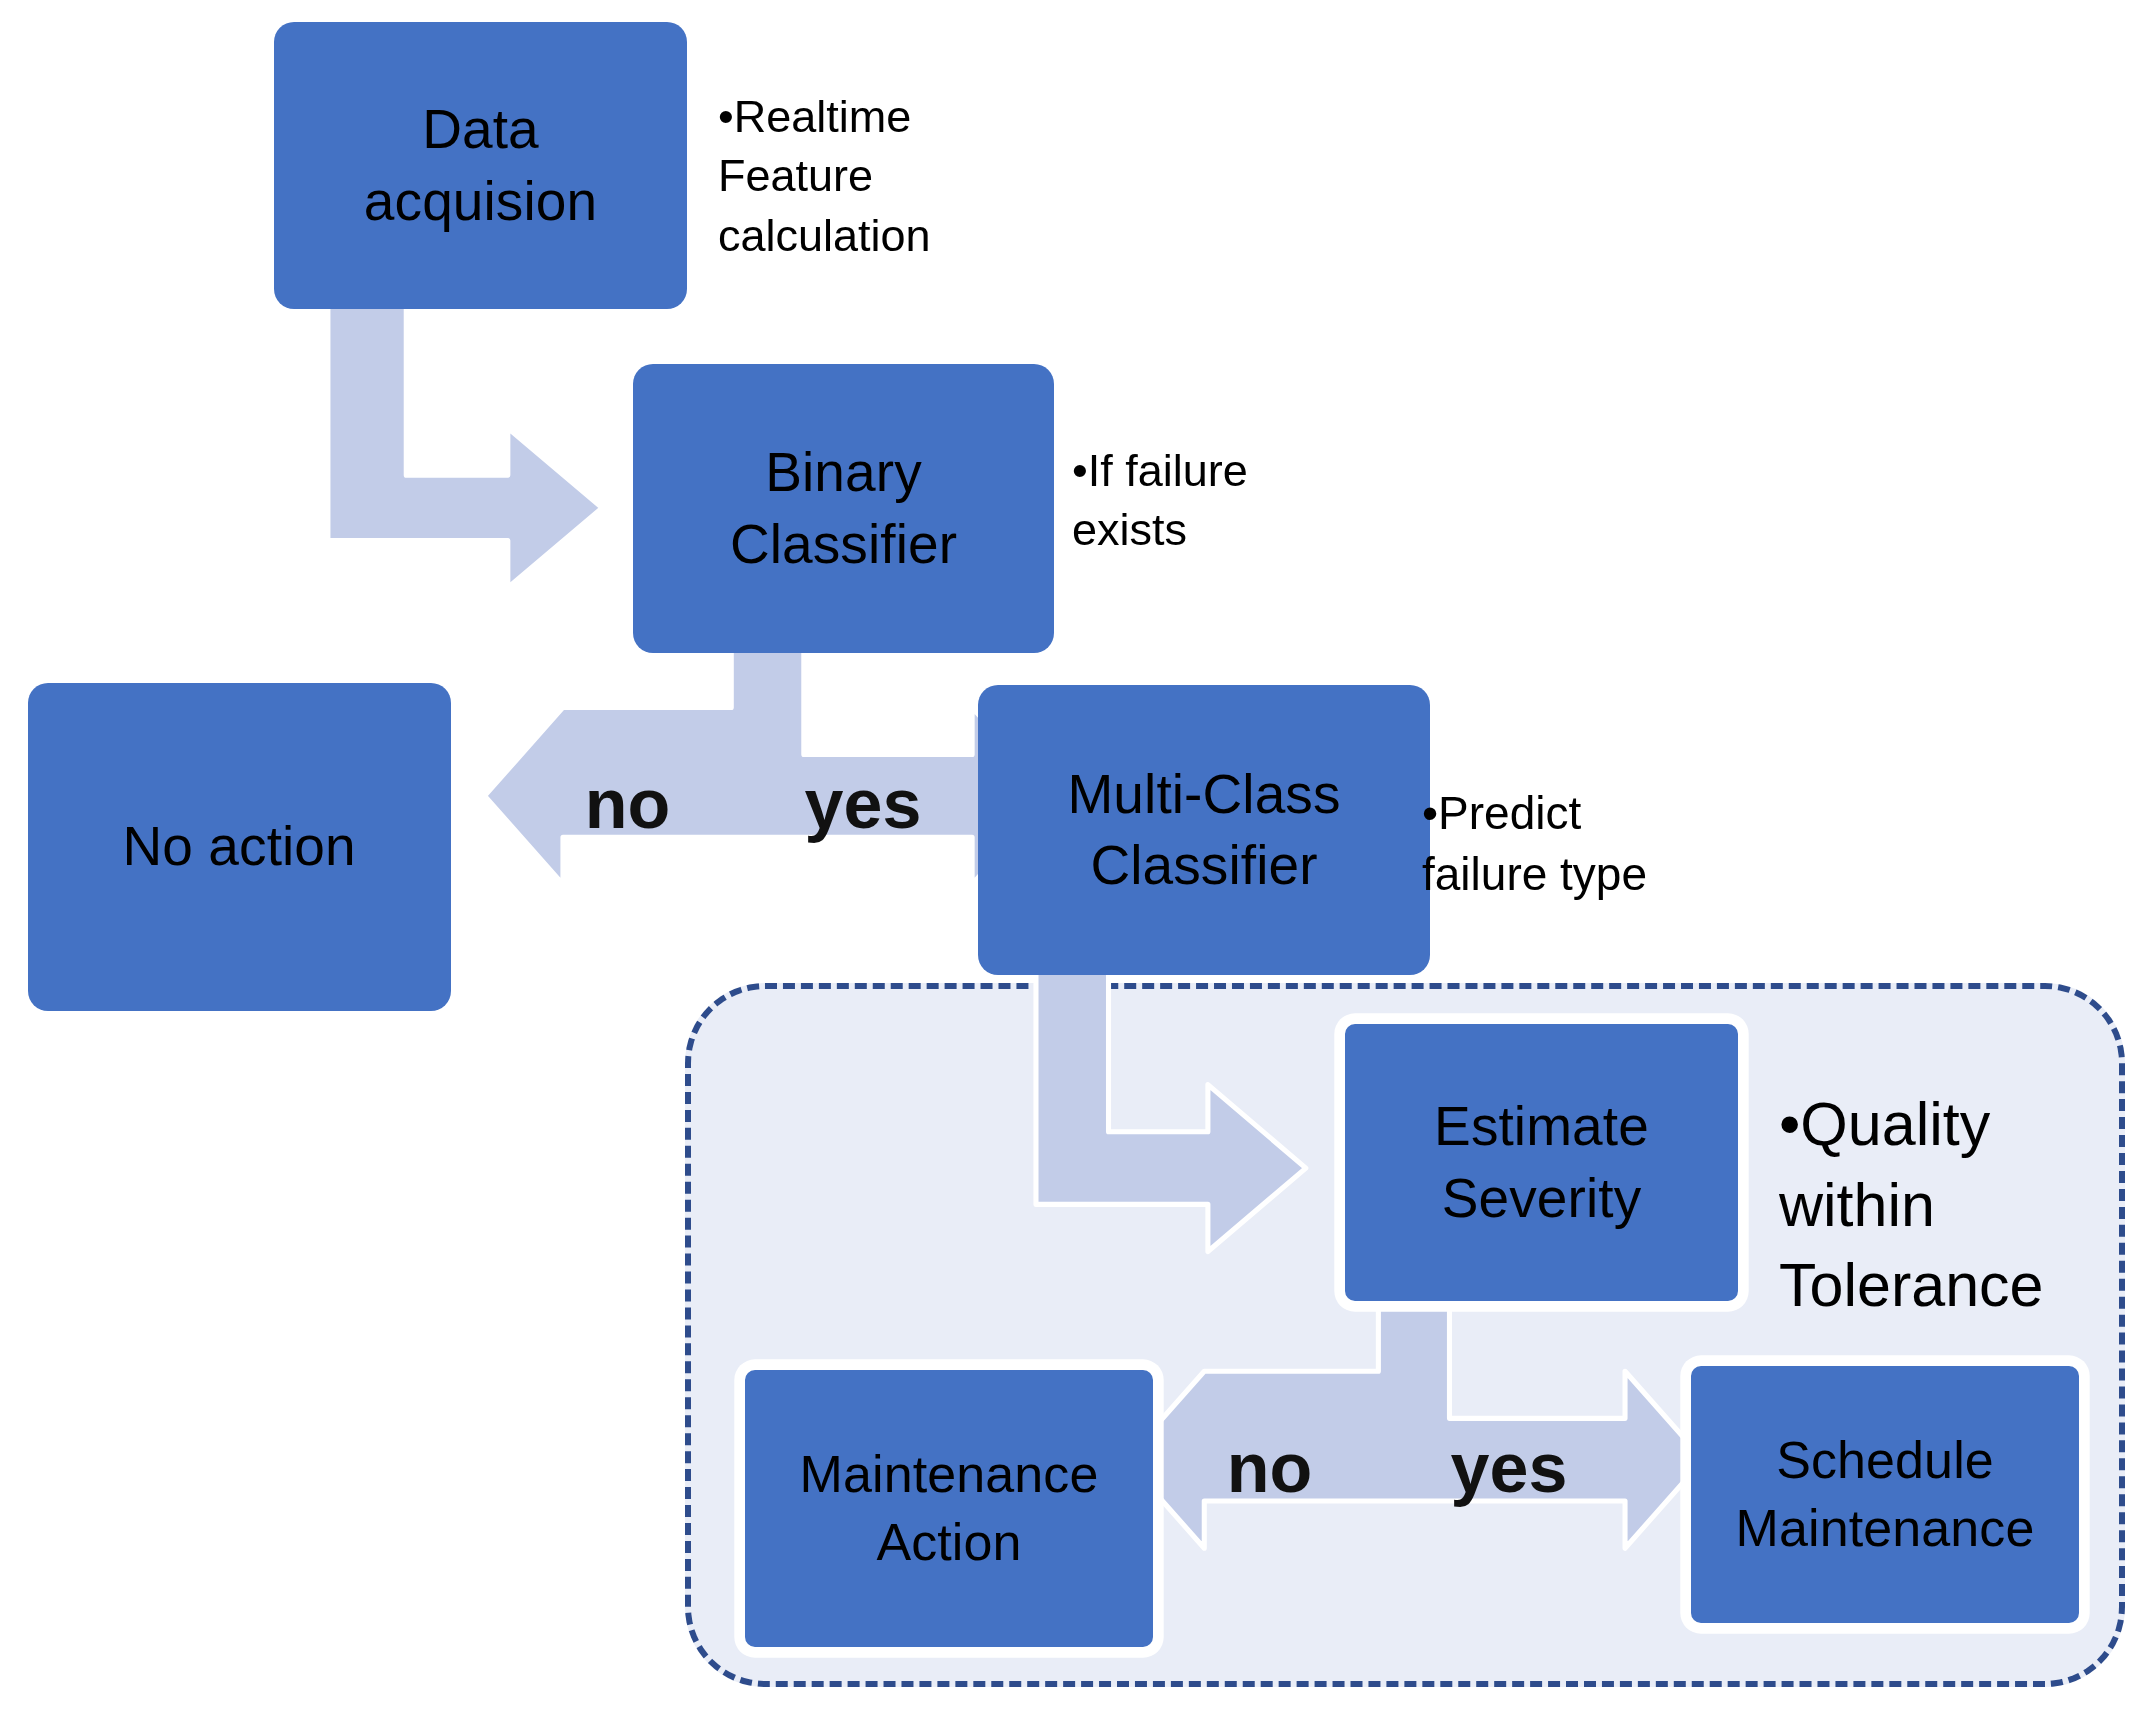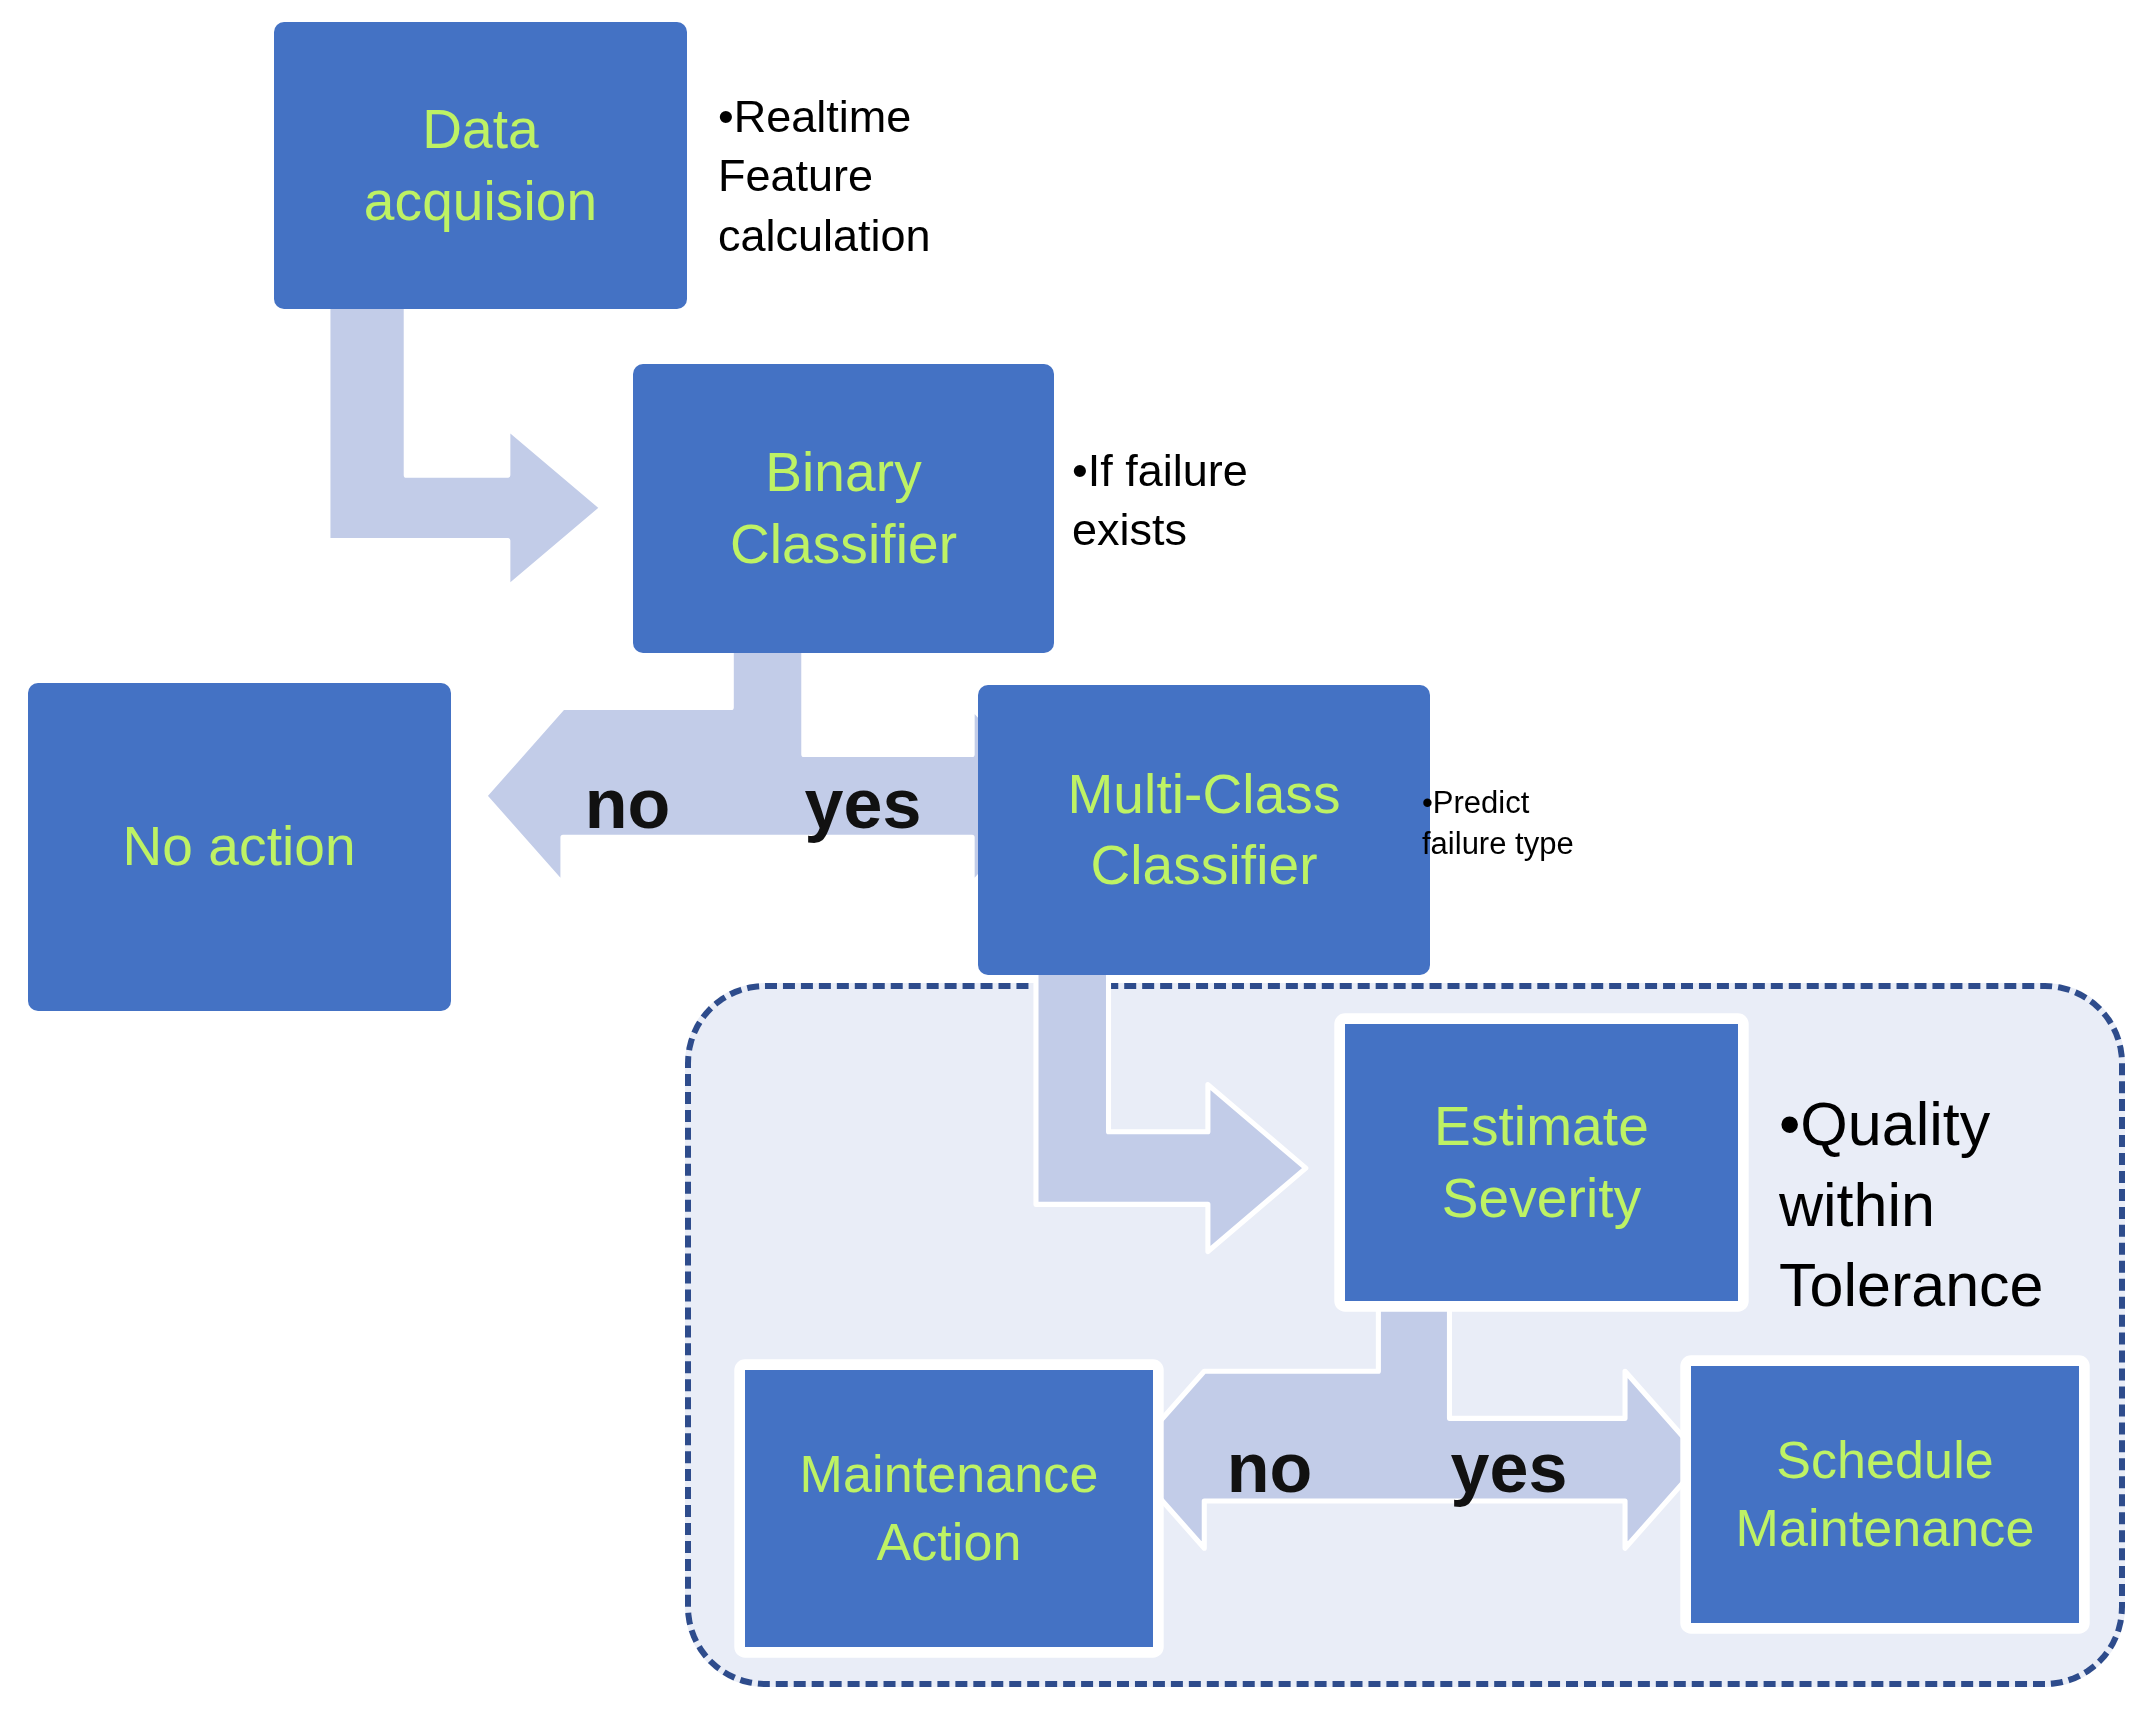--- a/index.html
+++ b/index.html
@@ -25,27 +25,27 @@
     background: #E9EDF7;
     border: 6.5px dashed #2E4C8C;
     border-radius: 80px;
     box-sizing: border-box;
   }
 
   
   .node {
     position: absolute;
     background: #4472C4;
-    border-radius: 10px;
+    border-radius: 20px;
     box-sizing: border-box;
     display: flex;
     align-items: center;
     justify-content: center;
     text-align: center;
-    color: #bef264;
+    color: #000000;
     line-height: 1.30;
     letter-spacing: 0.1px;
     font-weight: 400;
   }
   .node.outlined {
     border: 10.2px solid #FFFFFF;
     box-shadow: 0 0 0 0.7px #FFFFFF;
     justify-content: center;
   }
   .node .node-label {
@@ -140,21 +140,21 @@
 Maintenance</span>
   </div>
 
   <div class="bullet-note" style="left:718px; top:87px; width:312px; font-size:45px;">•Realtime
 Feature
 calculation</div>
 
   <div class="bullet-note" style="left:1072px; top:441px; width:290px; font-size:45px;">•If failure
 exists</div>
 
-  <div class="bullet-note" style="left:1422px; top:783px; width:312px; font-size:31px;">•Predict
+  <div class="bullet-note" style="left:1422px; top:783px; width:312px; font-size:46px;">•Predict
 failure type</div>
 
   <div class="bullet-note" style="left:1779px; top:1084px; width:305px; font-size:61px;">•Quality
 within
 Tolerance</div>
 
   <div class="branch-label" style="left:562px; top:769px; width:131px; font-size:70px;">no</div>
 
   <div class="branch-label" style="left:787px; top:769px; width:152px; font-size:70px;">yes</div>
 

